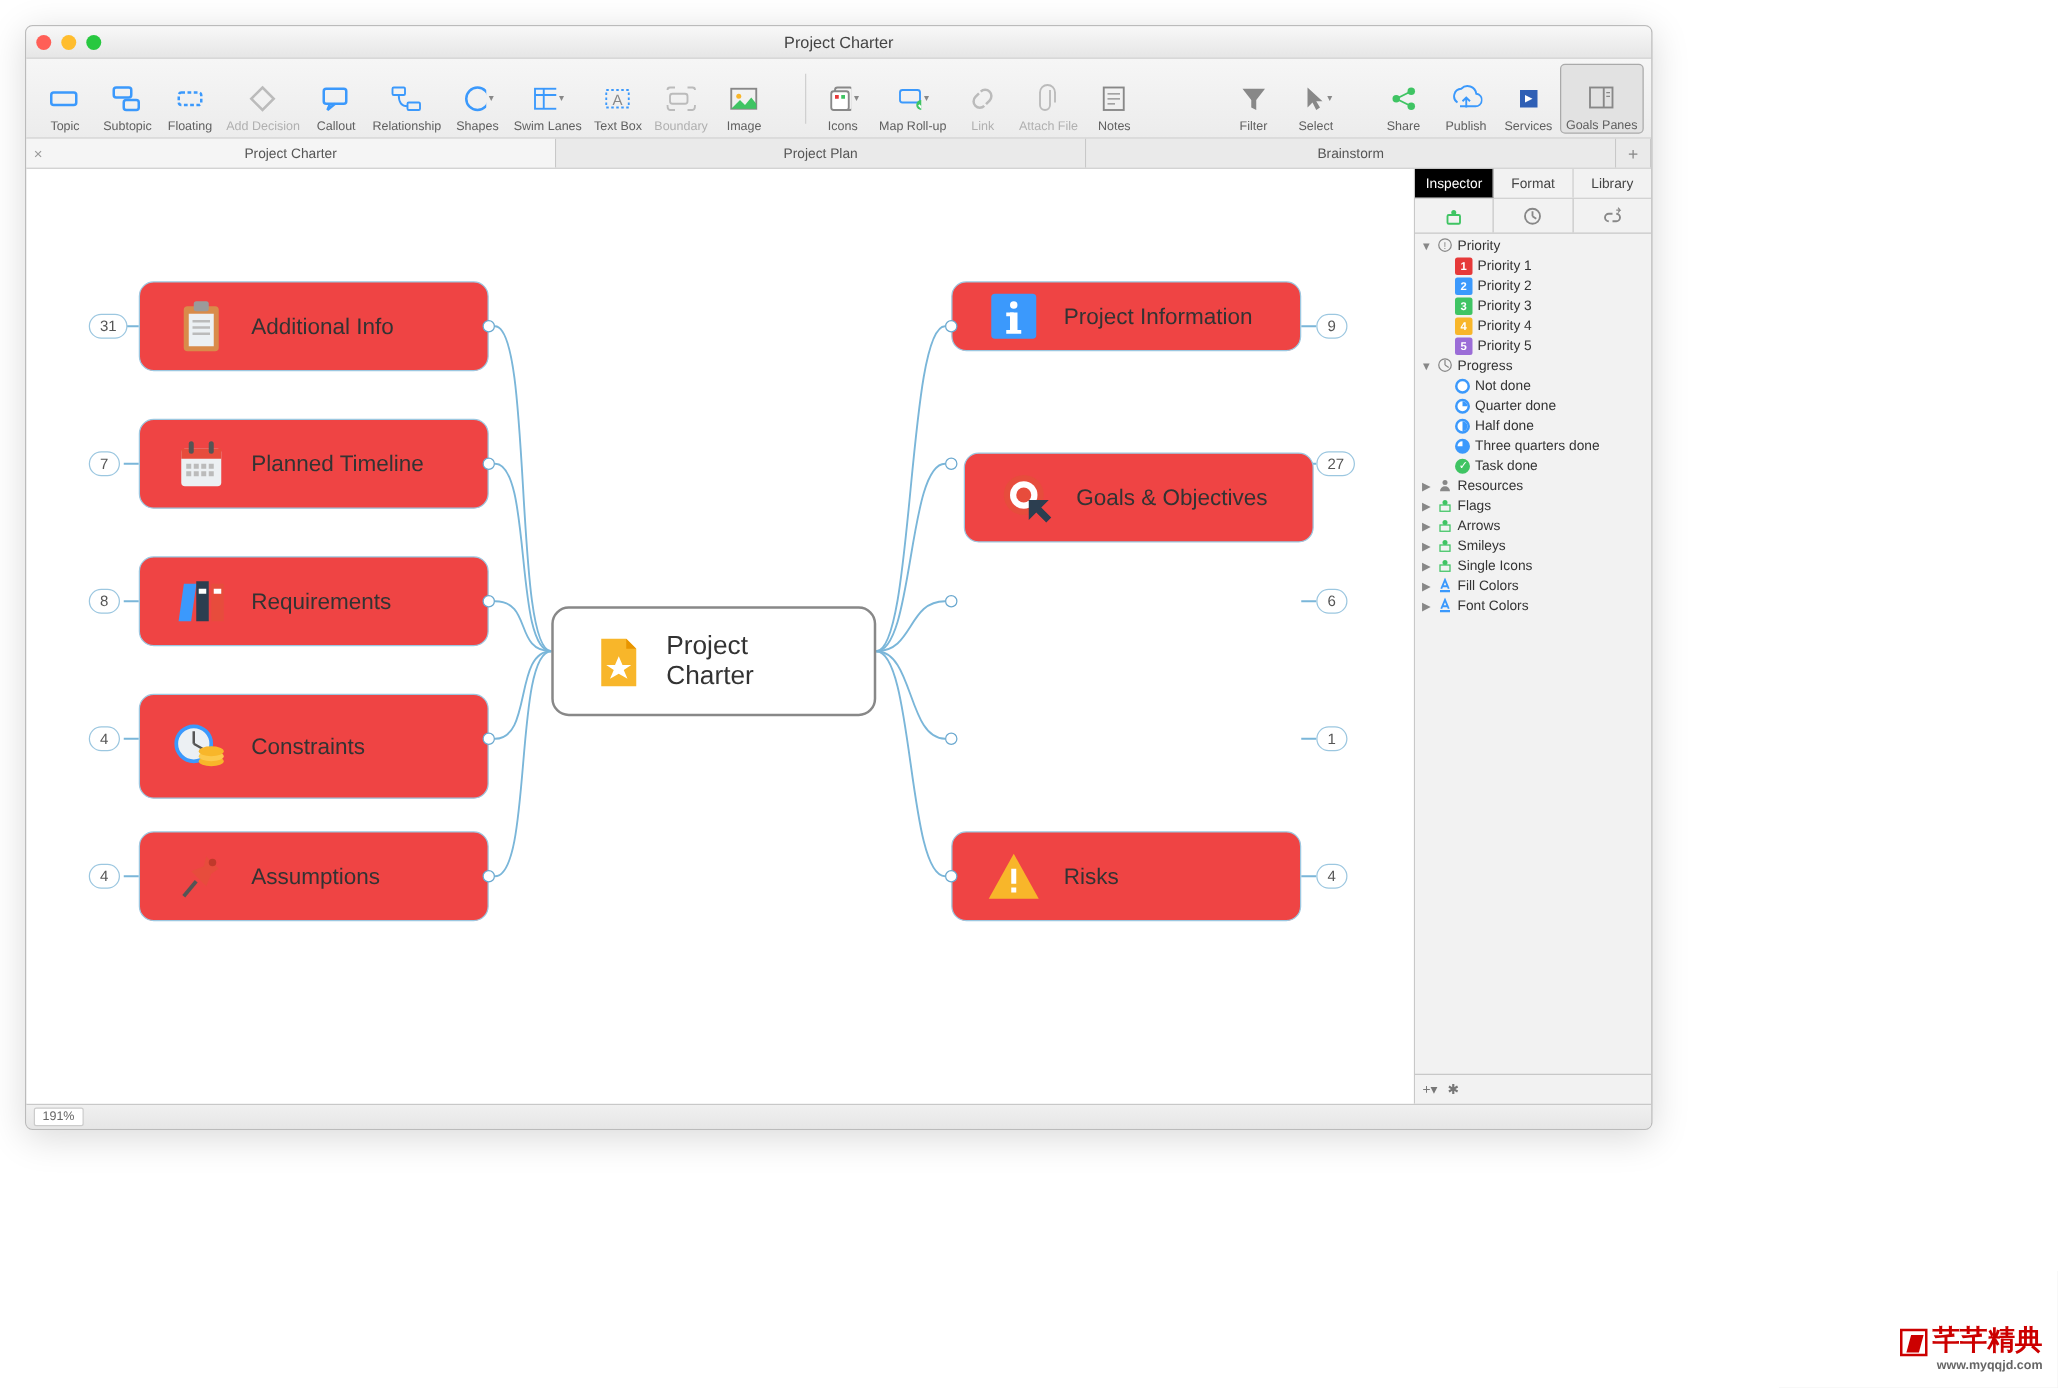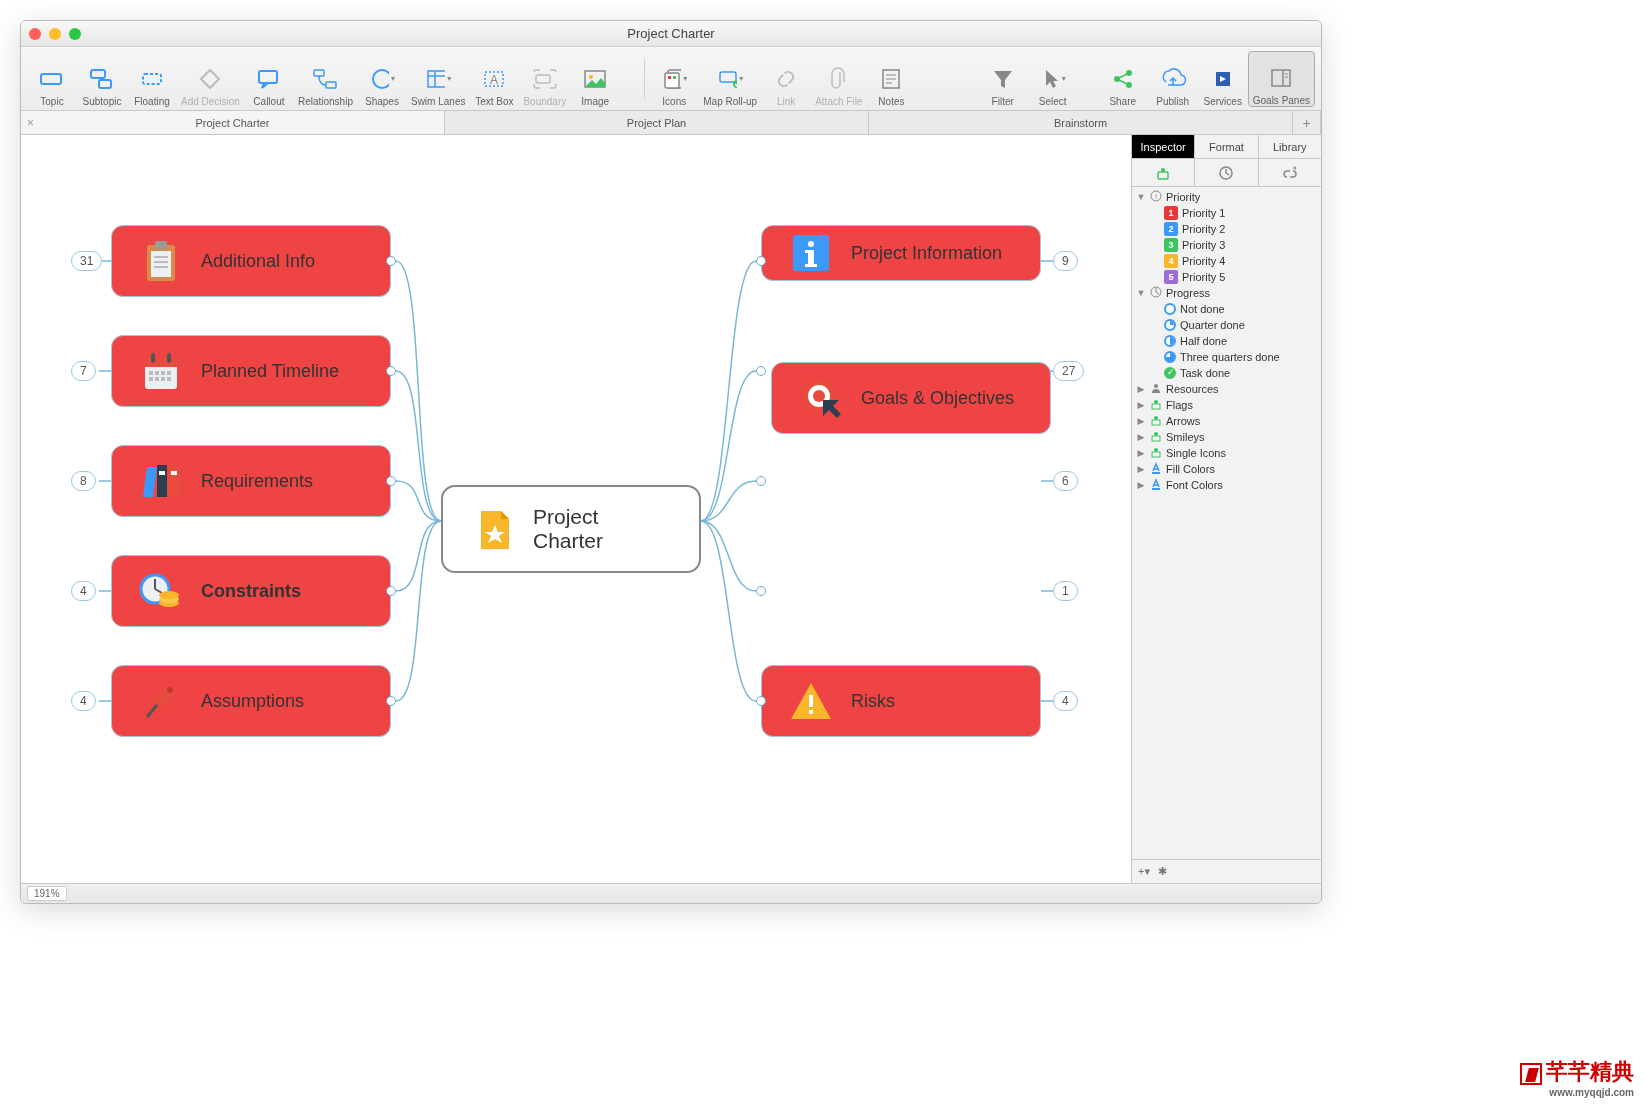--- a/index.html
+++ b/index.html
@@ -391,21 +391,21 @@
               <rect x="20" y="8" width="10" height="32" fill="#2c3e50"></rect>
               <rect x="32" y="10" width="10" height="30" fill="#e74c3c"></rect>
               <rect x="22" y="14" width="6" height="4" fill="#fff"></rect>
               <rect x="34" y="14" width="6" height="4" fill="#fff"></rect>
             </svg>
           </div>
           <span>Requirements</span>
         </div>
         <div class="port" style="left: 365px; top: 341px;"></div>
         <div class="countpill" style="left: 50px; top: 336px;">8</div>
-        <div class="node" style="left: 90px; top: 420px; width: 280px; height: 72px; font-weight: bold;">
+        <div class="node" style="left: 90px; top: 420px; width: 280px; height: 84px;">
           <div class="nico">
             <svg width="48" height="48">
               <circle cx="18" cy="22" r="14" fill="#ecf0f3"></circle>
               <circle cx="18" cy="22" r="14" fill="none" stroke="#3b99fc" stroke-width="3"></circle>
               <path d="M18 22 L18 12 M18 22 L25 26" stroke="#555" stroke-width="2"></path>
               <ellipse cx="32" cy="36" rx="10" ry="4" fill="#f8b62a"></ellipse>
               <ellipse cx="32" cy="32" rx="10" ry="4" fill="#fcc94d"></ellipse>
               <ellipse cx="32" cy="28" rx="10" ry="4" fill="#f8b62a"></ellipse>
             </svg>
           </div>

